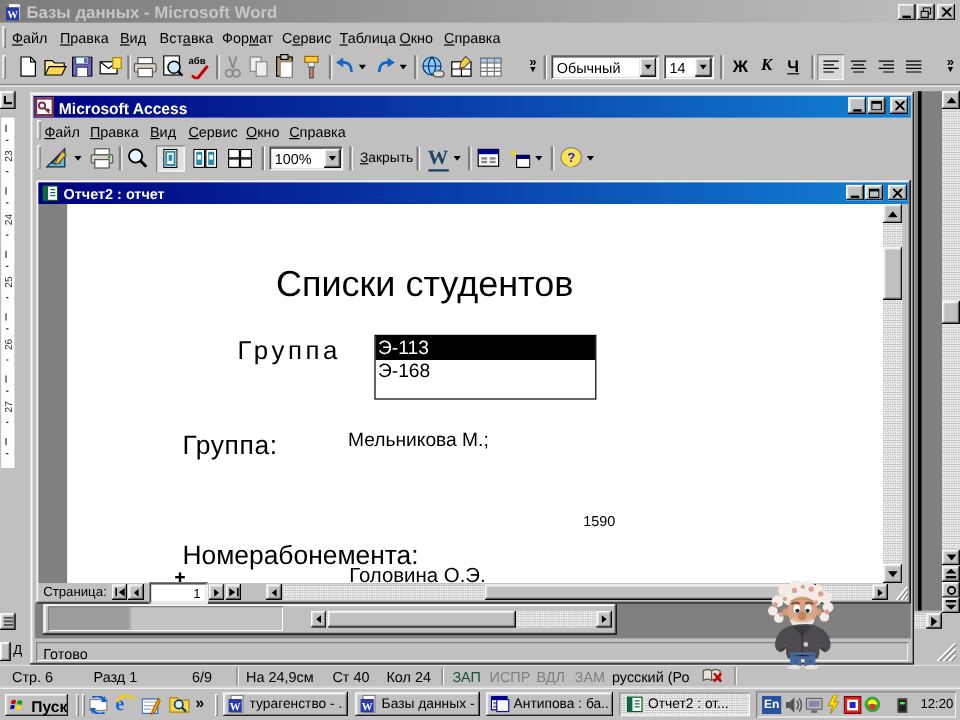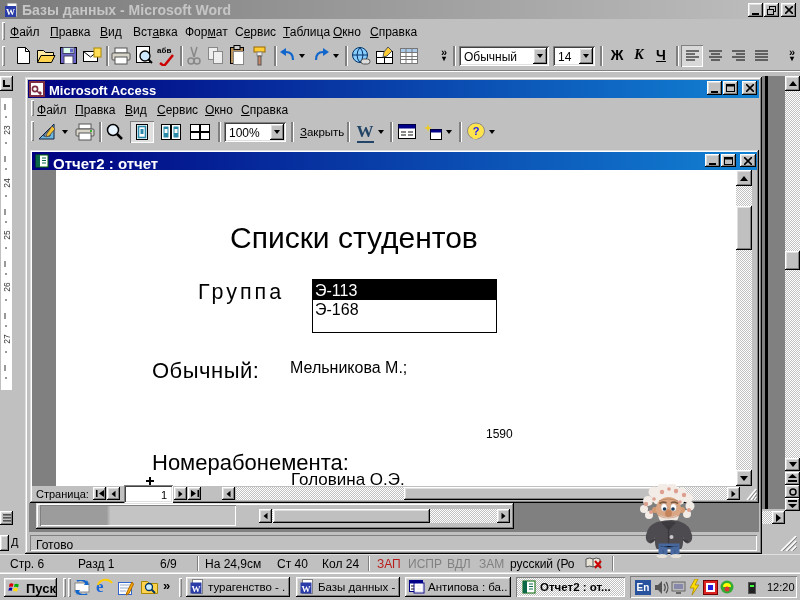--- a/index.html
+++ b/index.html
@@ -419,21 +419,21 @@
 <div class="r panel" style="left:30px;top:535px;width:727px;height:16px"></div>
 <div class="r menu" style="left:36px;top:538px">Готово</div>
 
 <div class="r out" id="report" style="left:30px;top:150px;width:729px;height:353px"></div>
 <div class="r" style="left:32px;top:152px;width:725px;height:18px;background:linear-gradient(90deg,#000080,#1282d4)"></div>
 <svg class="r" style="left:35px;top:154px" width="14" height="14">
     <rect x="1" y="1" width="12" height="12" fill="#fff" stroke="#060"></rect>
     <rect x="1" y="1" width="4" height="12" fill="#0a6848"></rect>
     <path d="M7,4 H11 M7,6.5 H11 M7,9 H11" stroke="#0a6848"></path>
   </svg>
-<div class="r tt" style="left:53px;top:155px;font-size:15px">Отчет2 : отчет</div>
+<div class="r tt" style="left:53px;top:155px;font-size:12px">Отчет2 : отчет</div>
 <div class="r btn flex" style="left:705px;top:154px;width:15px;height:13px">
     <div style="width:7px;height:2px;background:#000;margin-top:6px"></div>
   </div>
 <div class="r btn flex" style="left:721px;top:154px;width:15px;height:13px">
     <svg width="9" height="8">
       <rect x="0.5" y="0.5" width="8" height="7" fill="none" stroke="#000"></rect>
       <rect x="0.5" y="0.5" width="8" height="2" fill="#000"></rect>
     </svg>
   </div>
 <div class="r btn flex" style="left:740px;top:154px;width:16px;height:13px">
@@ -453,21 +453,21 @@
 <div class="r btn flex" style="left:736px;top:470px;width:16px;height:16px">
     <div class="tri-d"></div>
   </div>
 
 <div class="r" style="left:230px;top:221px;font-size:30px;color:#000;white-space:nowrap">Списки студентов</div>
 <div class="r" style="left:198px;top:280px;font-size:21.5px;letter-spacing:3px">Группа</div>
 <div class="r" style="left:312px;top:279px;width:185px;height:54px;border:1px solid #000;background:#fff"></div>
 <div class="r" style="left:313px;top:280px;width:183px;height:20px;background:#000"></div>
 <div class="r" style="left:315px;top:282px;font-size:16px;color:#fff">Э-113</div>
 <div class="r" style="left:315px;top:301px;font-size:16px;color:#000">Э-168</div>
-<div class="r" style="left:152px;top:358px;font-size:22px;letter-spacing:0.5px">Обычный:</div>
+<div class="r" style="left:152px;top:358px;font-size:22px;letter-spacing:0.5px">Группа:</div>
 <div class="r" style="left:290px;top:359px;font-size:16px">Мельникова М.;</div>
 <div class="r" style="left:152px;top:450px;font-size:22px">Номерабонемента:</div>
 <div class="r" style="left:486px;top:427px;font-size:12px">1590</div>
 <div class="r" style="left:291px;top:470px;font-size:17px;height:16px;overflow:hidden">Головина О.Э.</div>
 <div class="r" style="left:149px;top:477px;width:2px;height:9px;background:#000"></div>
 <div class="r" style="left:146px;top:480px;width:8px;height:2px;background:#000"></div>
 
 <div class="r" style="left:32px;top:486px;width:725px;height:15px;background:#c0c0c0"></div>
 <div class="r menu" style="left:36px;top:488px;font-size:11px">Страница:</div>
 <div class="r btn flex" style="left:93px;top:487px;width:13px;height:13px">
@@ -505,21 +505,21 @@
 
 <div class="r" style="left:0;top:554px;width:800px;height:18px;background:#c0c0c0;border-top:1px solid #dfdfdf"></div>
 <div class="r menu" style="left:10px;top:557px">Стр. 6</div>
 <div class="r menu" style="left:78px;top:557px">Разд 1</div>
 <div class="r menu" style="left:160px;top:557px">6/9</div>
 <div class="r" style="left:197px;top:556px;width:2px;height:15px;border-left:1px solid #808080;border-right:1px solid #fff"></div>
 <div class="r menu" style="left:205px;top:557px">На 24,9см</div>
 <div class="r menu" style="left:277px;top:557px">Ст 40</div>
 <div class="r menu" style="left:322px;top:557px">Кол 24</div>
 <div class="r" style="left:368px;top:556px;width:2px;height:15px;border-left:1px solid #808080;border-right:1px solid #fff"></div>
-<div class="r menu" style="left:377px;top:557px;color:#b91c1c">ЗАП</div>
+<div class="r menu" style="left:377px;top:557px;color:#14532d">ЗАП</div>
 <div class="r menu" style="left:408px;top:557px;color:#808080">ИСПР</div>
 <div class="r menu" style="left:447px;top:557px;color:#808080">ВДЛ</div>
 <div class="r menu" style="left:479px;top:557px;color:#808080">ЗАМ</div>
 <div class="r menu" style="left:510px;top:557px">русский (Ро</div>
 <svg class="r" style="left:584px;top:556px" width="20" height="15">
     <path d="M2,3 Q6,1 9,3 Q12,1 16,3 L16,11 Q12,9 9,11 Q6,9 2,11 Z" fill="#e8e4d8" stroke="#555"></path>
     <path d="M9,3 L9,11" stroke="#555"></path>
     <path d="M11,5 L17,12 M17,5 L11,12" stroke="#c00" stroke-width="2"></path>
   </svg>
 <div class="r" style="left:612px;top:556px;width:2px;height:15px;border-left:1px solid #808080;border-right:1px solid #fff"></div>
@@ -584,21 +584,21 @@
     <rect x="8" y="8" width="4" height="2" fill="#888"></rect>
     <rect x="5" y="3" width="10" height="10" fill="#fff" stroke="#008" opacity="0.9"></rect>
   </svg>
 <div class="r menu" style="left:428px;top:581px;width:80px;overflow:hidden;white-space:nowrap;font-size:11.5px">Антипова : ба...</div>
 <div class="r btnp dith" style="left:516px;top:577px;width:109px;height:20px"></div>
 <svg class="r" style="left:522px;top:580px" width="14" height="14">
     <rect x="1" y="1" width="12" height="12" fill="#fff" stroke="#060"></rect>
     <rect x="1" y="1" width="4" height="12" fill="#0a6848"></rect>
     <path d="M7,4 H11 M7,6.5 H11 M7,9 H11" stroke="#0a6848"></path>
   </svg>
-<div class="r menu" style="left:540px;top:581px;width:80px;overflow:hidden;white-space:nowrap;font-size:11.5px;font-weight:bold">Отчет2 : от...</div>
+<div class="r menu" style="left:540px;top:581px;width:80px;overflow:hidden;white-space:nowrap;font-size:11.5px;font-weight:normal">Отчет2 : от...</div>
 
 <div class="r panel" style="left:630px;top:576px;width:167px;height:22px"></div>
 <div class="r flex" style="left:635px;top:580px;width:16px;height:15px;background:#29529e;color:#fff;font-size:10px;font-weight:bold">En</div>
 <svg class="r" style="left:654px;top:580px" width="15" height="15">
     <path d="M1,5 h3 l4,-4 v13 l-4,-4 h-3 Z" fill="#555"></path>
     <path d="M10,4 a6,6 0 0 1 0,7 M12,2 a9,9 0 0 1 0,11" fill="none" stroke="#555" stroke-width="1.3"></path>
   </svg>
 <svg class="r" style="left:671px;top:580px" width="15" height="15">
     <rect x="1" y="2" width="13" height="9" fill="#bbb" stroke="#666"></rect>
     <rect x="3" y="4" width="9" height="5" fill="#88a"></rect>

